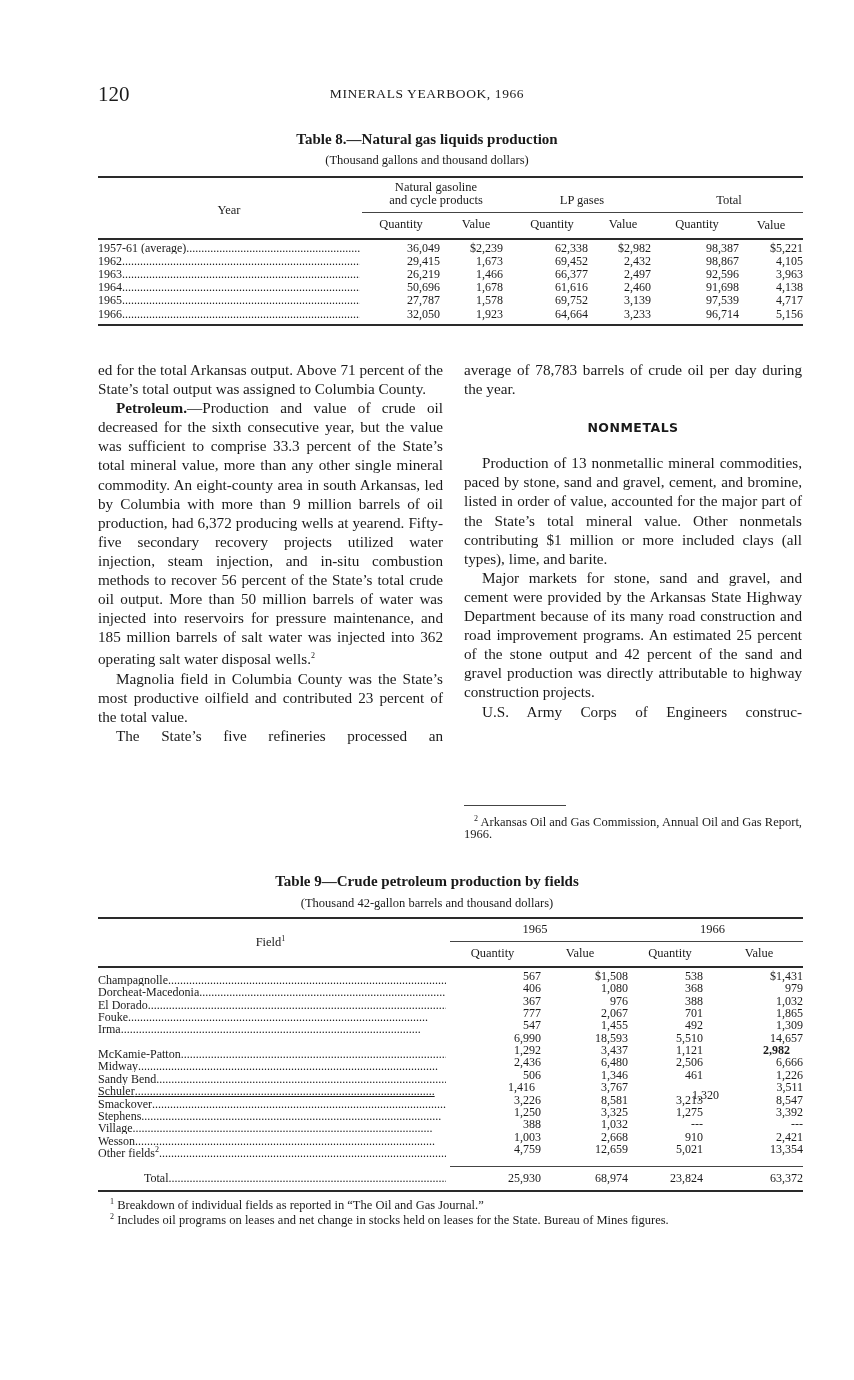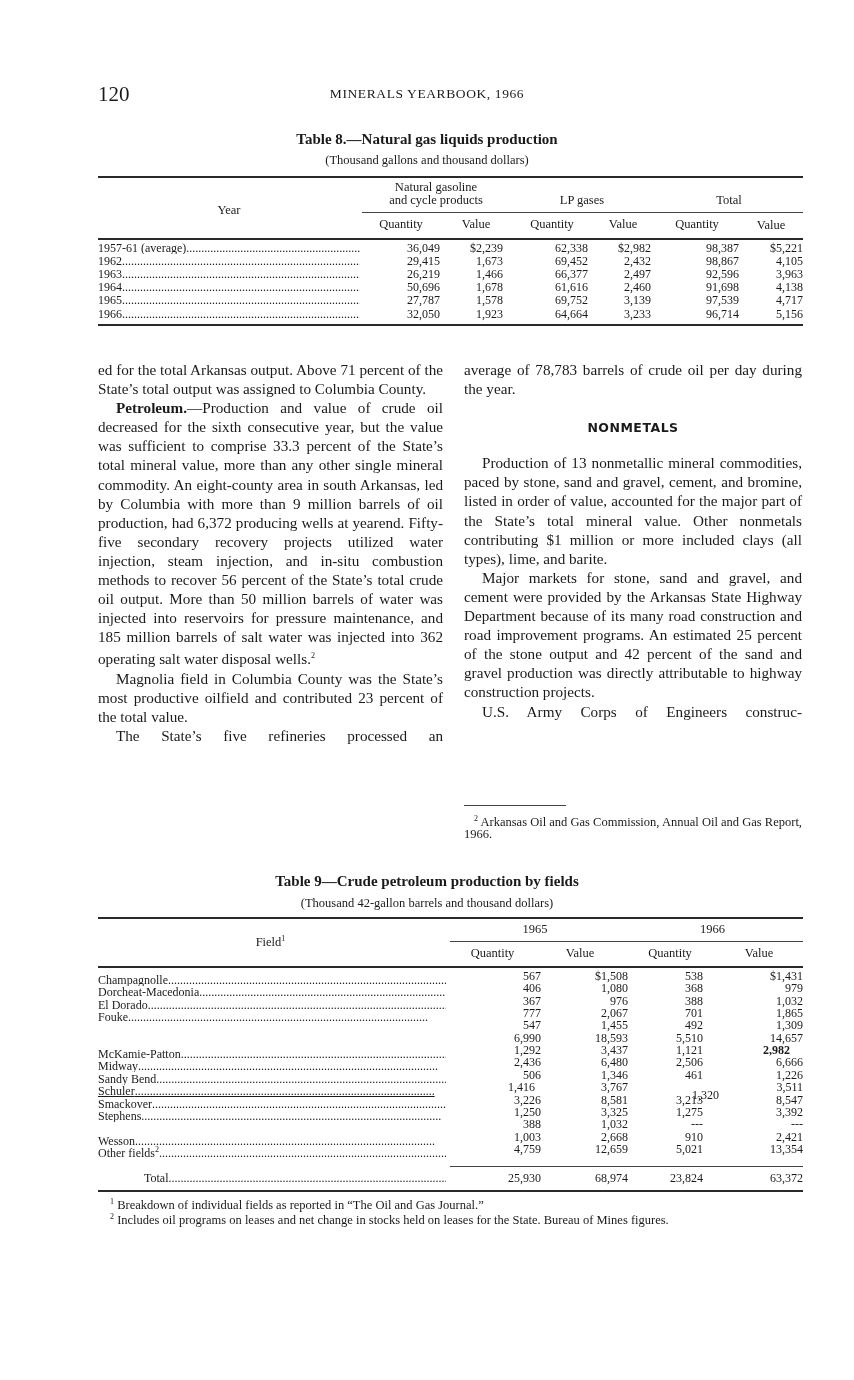--- a/index.html
+++ b/index.html
@@ -159,20 +159,21 @@
       <div class="num" style="right:0px;">1,032</div>
     </div>
     <div class="row" style="top: 1008.05px;">
       <div class="lbl" style="width: 348px;"><span>Fouke</span><sup></sup><span>....................................................................................................</span></div>
       <div class="num" style="right:262px;">777</div>
       <div class="num" style="right:175px;">2,067</div>
       <div class="num" style="right:100px;">701</div>
       <div class="num" style="right:0px;">1,865</div>
     </div>
     <div class="row" style="top: 1020.4px;">
+      <div class="lbl" style="width: 348px;"><span>Irma</span><sup></sup><span>....................................................................................................</span></div>
       <div class="num" style="right:262px;">547</div>
       <div class="num" style="right:175px;">1,455</div>
       <div class="num" style="right:100px;">492</div>
       <div class="num" style="right:0px;">1,309</div>
     </div>
     <div class="row" style="top: 1032.75px;">
       <div class="num" style="right:262px;">6,990</div>
       <div class="num" style="right:175px;">18,593</div>
       <div class="num" style="right:100px;">5,510</div>
       <div class="num" style="right:0px;">14,657</div>
@@ -213,20 +214,21 @@
       <div class="num" style="right:0px;">8,547</div>
     </div>
     <div class="row" style="top: 1106.85px;">
       <div class="lbl" style="width: 348px;"><span>Stephens</span><sup></sup><span>....................................................................................................</span></div>
       <div class="num" style="right:262px;">1,250</div>
       <div class="num" style="right:175px;">3,325</div>
       <div class="num" style="right:100px;">1,275</div>
       <div class="num" style="right:0px;">3,392</div>
     </div>
     <div class="row" style="top: 1119.2px;">
+      <div class="lbl" style="width: 348px;"><span>Village</span><sup></sup><span>....................................................................................................</span></div>
       <div class="num" style="right:262px;">388</div>
       <div class="num" style="right:175px;">1,032</div>
       <div class="num" style="right:100px;">---</div>
       <div class="num" style="right:0px;">---</div>
     </div>
     <div class="row" style="top: 1131.55px;">
       <div class="lbl" style="width: 348px;"><span>Wesson</span><sup></sup><span>....................................................................................................</span></div>
       <div class="num" style="right:262px;">1,003</div>
       <div class="num" style="right:175px;">2,668</div>
       <div class="num" style="right:100px;">910</div>

